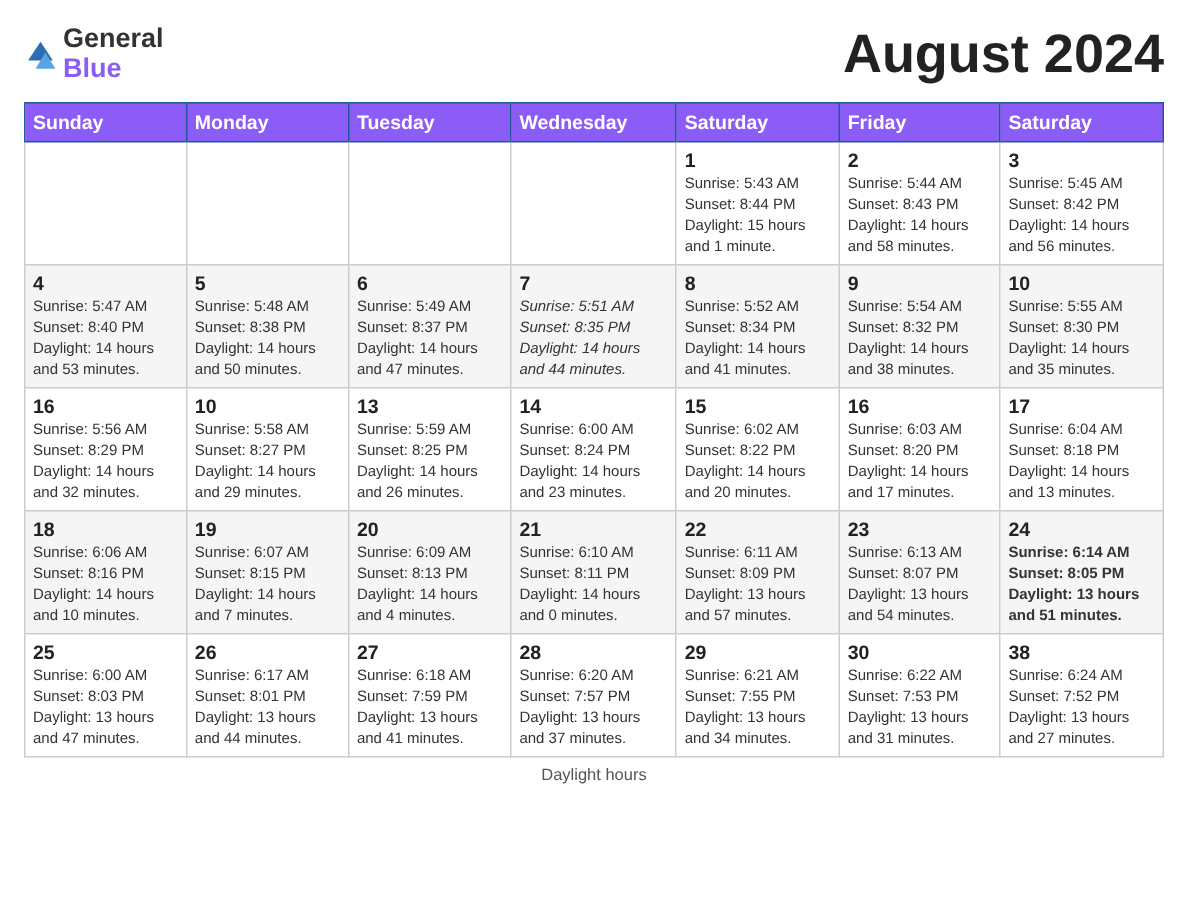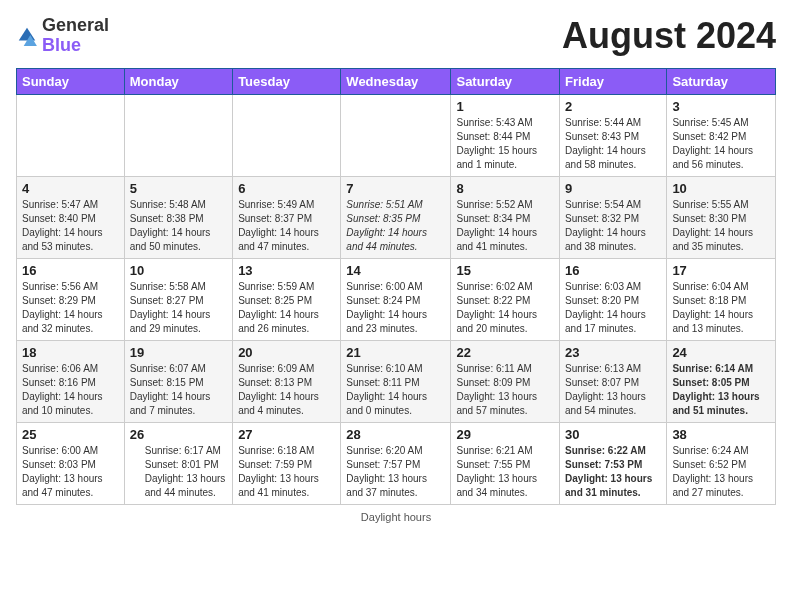--- a/index.html
+++ b/index.html
@@ -303,21 +303,21 @@
       <tr>
         <td>
           <span class="day-number">25</span>
           <div class="day-info" style="white-space: pre-line;">Sunrise: 6:00 AM
 Sunset: 8:03 PM
 Daylight: 13 hours
 and 47 minutes.</div>
         </td>
         <td>
           <span class="day-number">26</span>
-          <div class="day-info" style="white-space: pre-line; margin-left: 15px;">Sunrise: 6:17 AM
+          <div class="day-info" style="white-space: pre-line;">Sunrise: 6:17 AM
 Sunset: 8:01 PM
 Daylight: 13 hours
 and 44 minutes.</div>
         </td>
         <td>
           <span class="day-number">27</span>
           <div class="day-info" style="white-space: pre-line;">Sunrise: 6:18 AM
 Sunset: 7:59 PM
 Daylight: 13 hours
 and 41 minutes.</div>
@@ -331,29 +331,29 @@
         </td>
         <td>
           <span class="day-number">29</span>
           <div class="day-info" style="white-space: pre-line;">Sunrise: 6:21 AM
 Sunset: 7:55 PM
 Daylight: 13 hours
 and 34 minutes.</div>
         </td>
         <td>
           <span class="day-number">30</span>
-          <div class="day-info" style="white-space: pre-line; font-weight: bold;">Sunrise: 6:22 AM
+          <div class="day-info" style="white-space: pre-line;">Sunrise: 6:22 AM
 Sunset: 7:53 PM
 Daylight: 13 hours
 and 31 minutes.</div>
         </td>
         <td>
           <span class="day-number">38</span>
           <div class="day-info" style="white-space: pre-line;">Sunrise: 6:24 AM
-Sunset: 6:52 PM
+Sunset: 7:52 PM
 Daylight: 13 hours
 and 27 minutes.</div>
         </td>
       </tr>
     </tbody>
 </table>
 
 <div class="footer-note">Daylight hours</div>
 
 </body></html>

